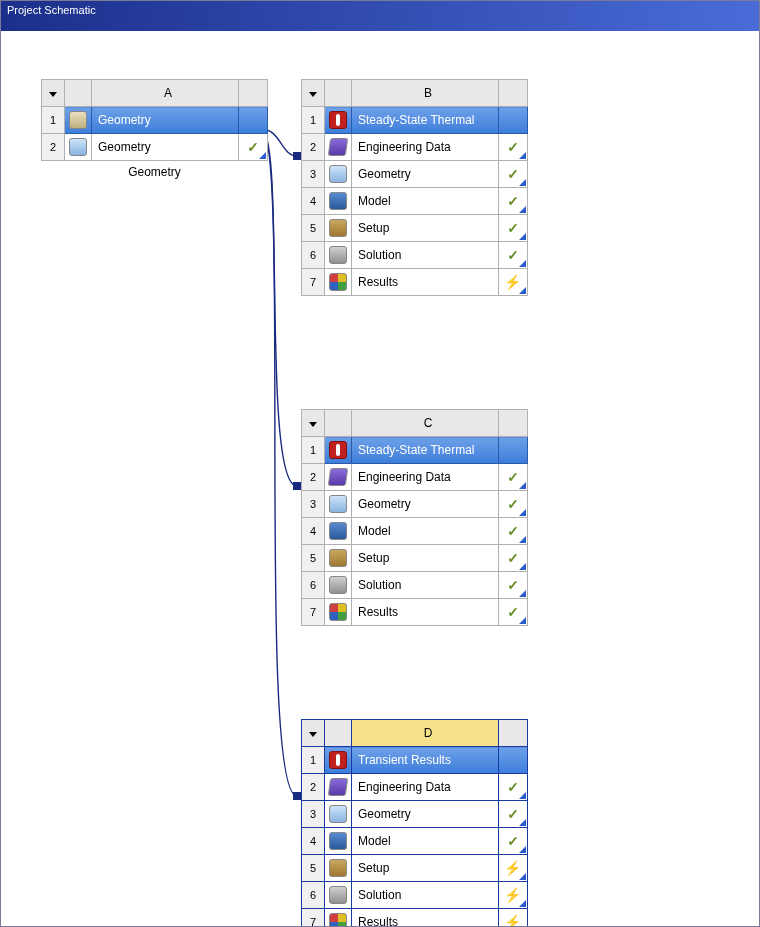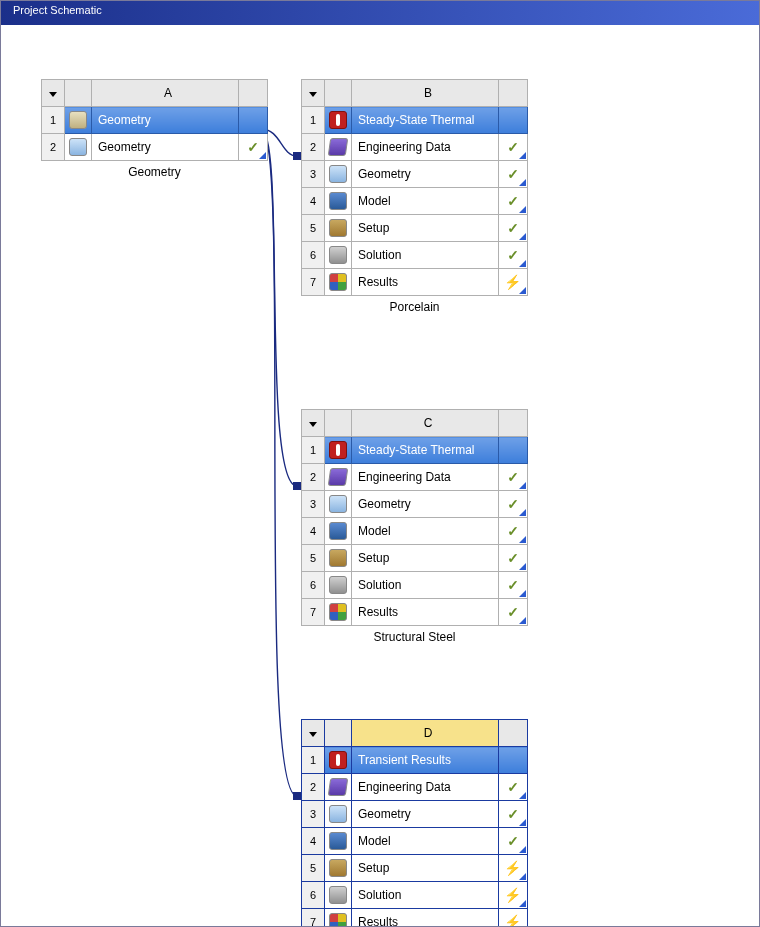--- a/index.html
+++ b/index.html
@@ -1,17 +1,17 @@
 <!DOCTYPE html>
 <html><head>
 <meta charset="utf-8">
 <style>
   html,body{margin:0;padding:0;font-family:"Segoe UI",Tahoma,sans-serif;font-size:12px;background:#fff;color:#000;}
   .window{width:760px;height:927px;position:relative;border:1px solid #7a7a9a;box-sizing:border-box;overflow:hidden;}
-  .titlebar{height:24px;line-height:18px;background:linear-gradient(to right,#1b2f8a,#4a6bd8);color:#fff;padding-left:12px;font-size:11px;}
+  .titlebar{height:30px;line-height:18px;background:linear-gradient(to right,#1b2f8a,#4a6bd8);color:#fff;padding-left:6px;font-size:11px;}
   .canvas{position:absolute;left:0;top:18px;right:0;bottom:0;}
   .system{position:absolute;}
   .system .tbl{border-collapse:collapse;background:#fff;}
   .system .tbl td{border:1px solid #b0b0b0;height:26px;padding:0;vertical-align:middle;}
   .colnum{width:22px;text-align:center;background:#f0f0f0;font-size:11px;}
   .colicon{width:26px;text-align:center;background:#fff;}
   .colname{width:140px;padding-left:6px!important;background:#fff;}
   .colstat{width:28px;text-align:center;background:#fff;position:relative;}
   .hdr .colnum{background:#e8e8e8;}
   .hdr .colicon{background:#e8e8e8;}
@@ -134,21 +134,20 @@
               <td class="colstat"><span class="check">✓</span><span class="tri"></span></td>
             </tr>
             <tr>
               <td class="colnum">7</td>
               <td class="colicon"><span class="ic ic-res"></span></td>
               <td class="colname">Results</td>
               <td class="colstat"><span class="bolt">⚡</span><span class="tri"></span></td>
             </tr>
           </tbody>
         </table>
-      <div class="caption">Porcelain</div>
     </div>
 
     <div class="system" style="left:300px;top:390px;">
       <table class="tbl" id="tblC">
           <tbody>
             <tr class="hdr">
               <td class="colnum"><span class="dd"></span></td>
               <td class="colicon"></td>
               <td class="colname">C</td>
               <td class="colstat"></td>
@@ -190,21 +189,20 @@
               <td class="colstat"><span class="check">✓</span><span class="tri"></span></td>
             </tr>
             <tr>
               <td class="colnum">7</td>
               <td class="colicon"><span class="ic ic-res"></span></td>
               <td class="colname">Results</td>
               <td class="colstat"><span class="check">✓</span><span class="tri"></span></td>
             </tr>
           </tbody>
         </table>
-      <div class="caption">Structural Steel</div>
     </div>
 
     <div class="system" style="left:300px;top:700px;">
       <table class="tbl selborder" id="tblD">
           <tbody>
             <tr class="hdr sel">
               <td class="colnum"><span class="dd"></span></td>
               <td class="colicon"></td>
               <td class="colname">D</td>
               <td class="colstat"></td>

